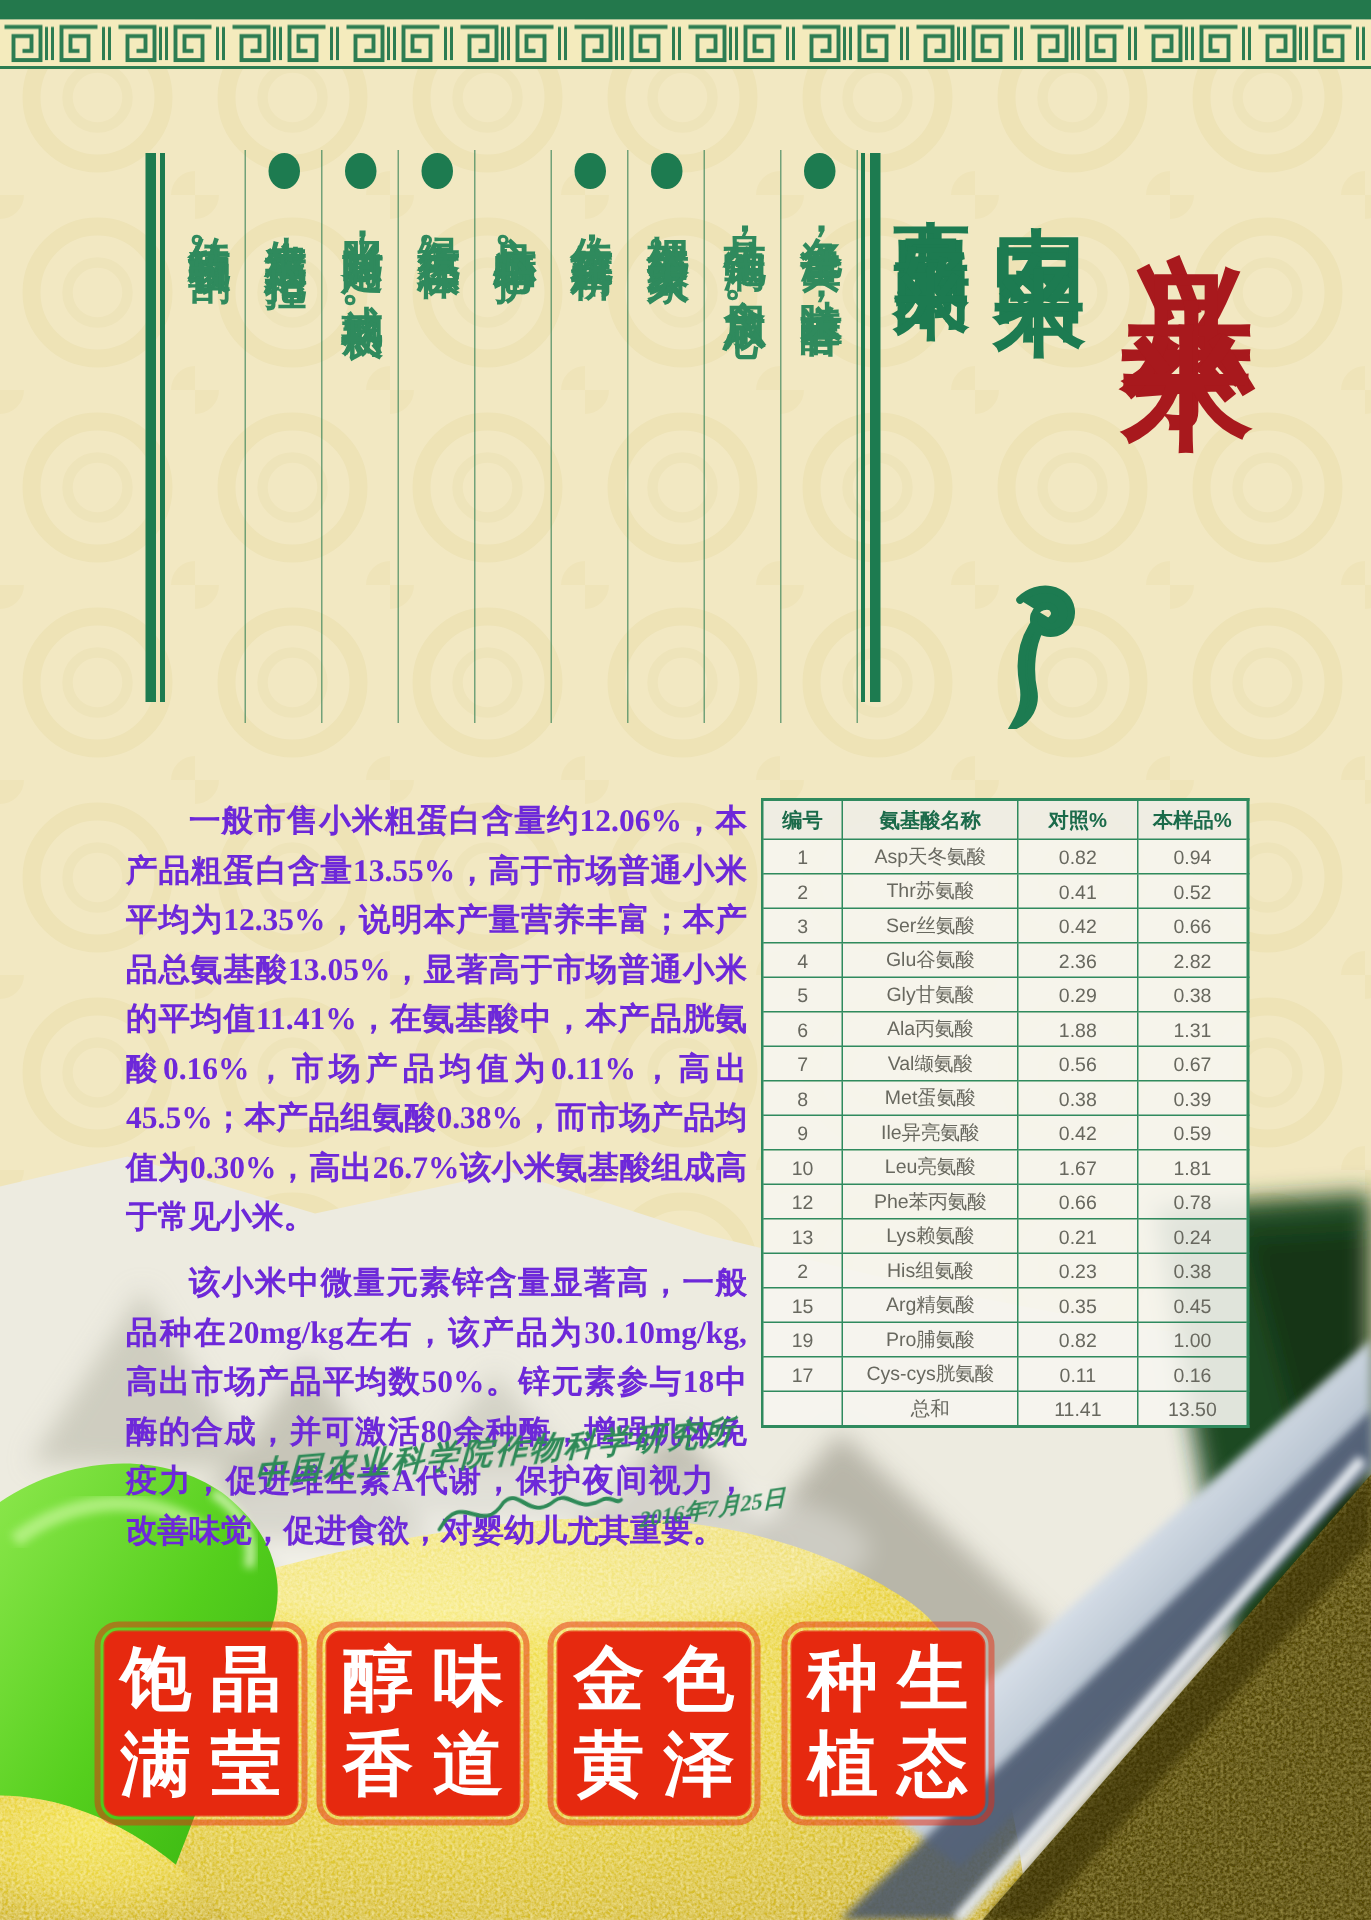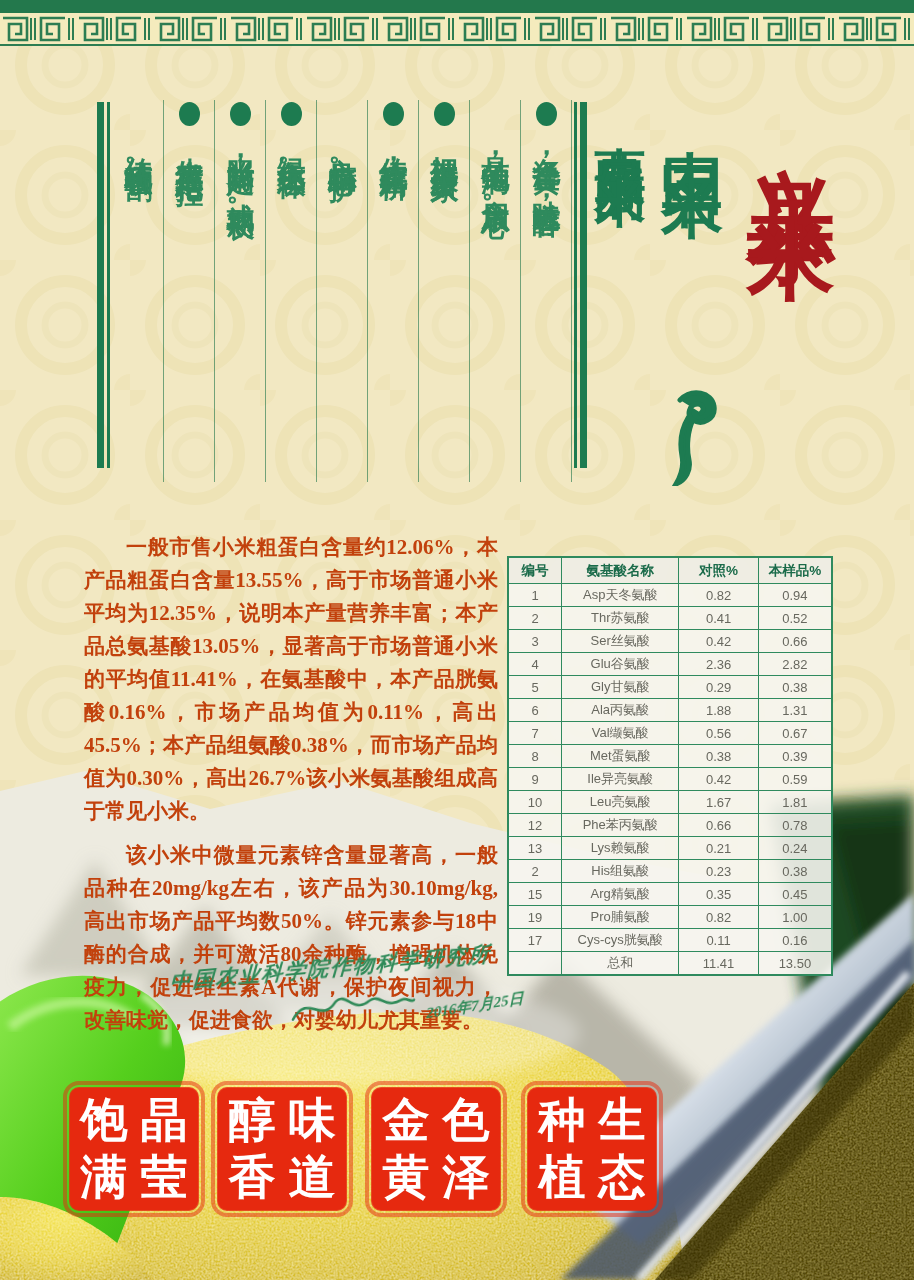--- a/index.html
+++ b/index.html
@@ -23,25 +23,25 @@
     display:flex;flex-direction:row-reverse;}
   .fcol{width:50px;height:100%;display:flex;flex-direction:column;align-items:center;
     border-right:1px solid rgba(45,125,82,.65);}
   .fcol.first{border-left:none;}
   .fcol .dot{width:21px;height:24px;border-radius:50%;background:#1d7b50;margin:2px auto 9px;flex:none;}
   .fcol .btxt{writing-mode:vertical-rl;font-size:28px;font-weight:600;color:#2f8a5d;
     letter-spacing:3px;line-height:1;}
   .fcol .btxt:first-child{margin-top:35px;}
   
   .copy{position:absolute;left:84px;top:531px;width:414px;z-index:2;}
-  .copy p{margin:0 0 11px;font-size:21px;line-height:33px;color:#c2410c;font-weight:600;
+  .copy p{margin:0 0 11px;font-size:21px;line-height:33px;color:#6d28d9;font-weight:600;
     text-indent:2em;text-align:justify;}
   
   .tablewrap{position:absolute;left:507px;top:532px;width:326px;z-index:2;}
-  table.amino{border-collapse:collapse;width:326px;font-family:"Liberation Sans","DejaVu Sans",sans-serif;margin-top:24px;}
+  table.amino{border-collapse:collapse;width:326px;font-family:"Liberation Sans","DejaVu Sans",sans-serif;}
   table.amino th,table.amino td{border:1px solid #2f8a5e;text-align:center;padding:0 2px;}
   table.amino th{height:25px;font-size:13.5px;color:#1b6b4a;background:rgba(238,237,229,.95);}
   table.amino td{height:22px;font-size:13px;color:#68685f;background:rgba(246,245,240,.9);}
   table.amino{border:2px solid #2f8a5e;}
   
   .signature{position:absolute;left:168px;top:950px;width:420px;z-index:3;color:#2f8a58;
     transform:rotate(-5deg) skewX(-8deg);font-style:italic;}
   .sig-org{font-size:21px;letter-spacing:2px;font-weight:600;}
   .sig-row{display:flex;align-items:flex-end;margin:4px 0 0 120px;}
   .sig-date{font-size:15px;margin-left:10px;transform:rotate(-4deg);font-weight:600;}

